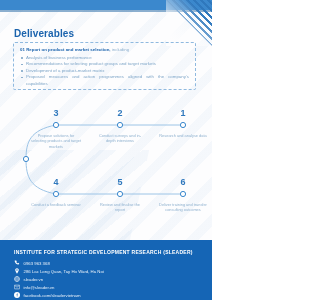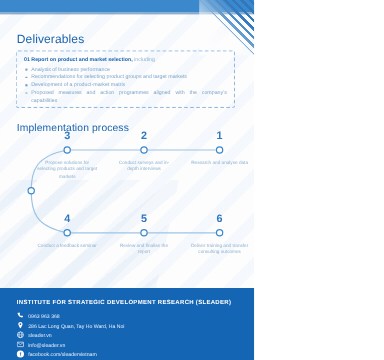--- a/index.html
+++ b/index.html
@@ -47,21 +47,21 @@
       rgba(255,255,255,0) 2px, rgba(255,255,255,0) 5px);
     clip-path:polygon(100% 0,100% 100%,0 0);
   }
   .corner-fade{
     position:absolute;top:0;right:0;width:58px;height:58px;
     background:linear-gradient(225deg, rgba(255,255,255,0) 20%, #fdfdfe 70%);
   }
 
   
   .sec-title{
-    position:absolute;color:#1b63ad;font-weight:normal;letter-spacing:.1px;
+    position:absolute;color:#1b63ad;font-weight:bold;letter-spacing:.1px;
   }
   #deliverables-title{left:14px;top:28px;font-size:10px;}
   #process-title{left:14px;top:101px;font-size:8.6px;}
 
   
   .dashed-box{
     position:absolute;left:13px;top:42px;width:183px;height:48px;
     border:1px dashed #8fb9df;border-radius:2px;
     box-sizing:border-box;padding:4px 6px 0 6px;
   }
@@ -135,21 +135,20 @@
       <b>01</b><b>&nbsp;</b><b>Report on product and market selection,</b><span> including</span>
     </p>
     <ul class="bullets">
       <li>Analysis of business performance</li>
       <li>Recommendations for selecting product groups and target markets</li>
       <li>Development of a product-market matrix</li>
       <li>Proposed measures and action programmes aligned with the company's capabilities</li>
     </ul>
   </div>
 
-  <div class="sec-title" id="process-title">Implementation process</div>
 
   <div class="proc">
     <svg width="212" height="115" viewBox="0 0 212 115">
 
       <line x1="56" y1="13" x2="183" y2="13" stroke="#9cc4e6" stroke-width="1"></line>
 
       <line x1="56" y1="82" x2="183" y2="82" stroke="#9cc4e6" stroke-width="1"></line>
 
       <path d="M56,13 C30,18 26,30 26,47 C26,65 30,77 56,82" fill="none" stroke="#9cc4e6" stroke-width="1"></path>
 

